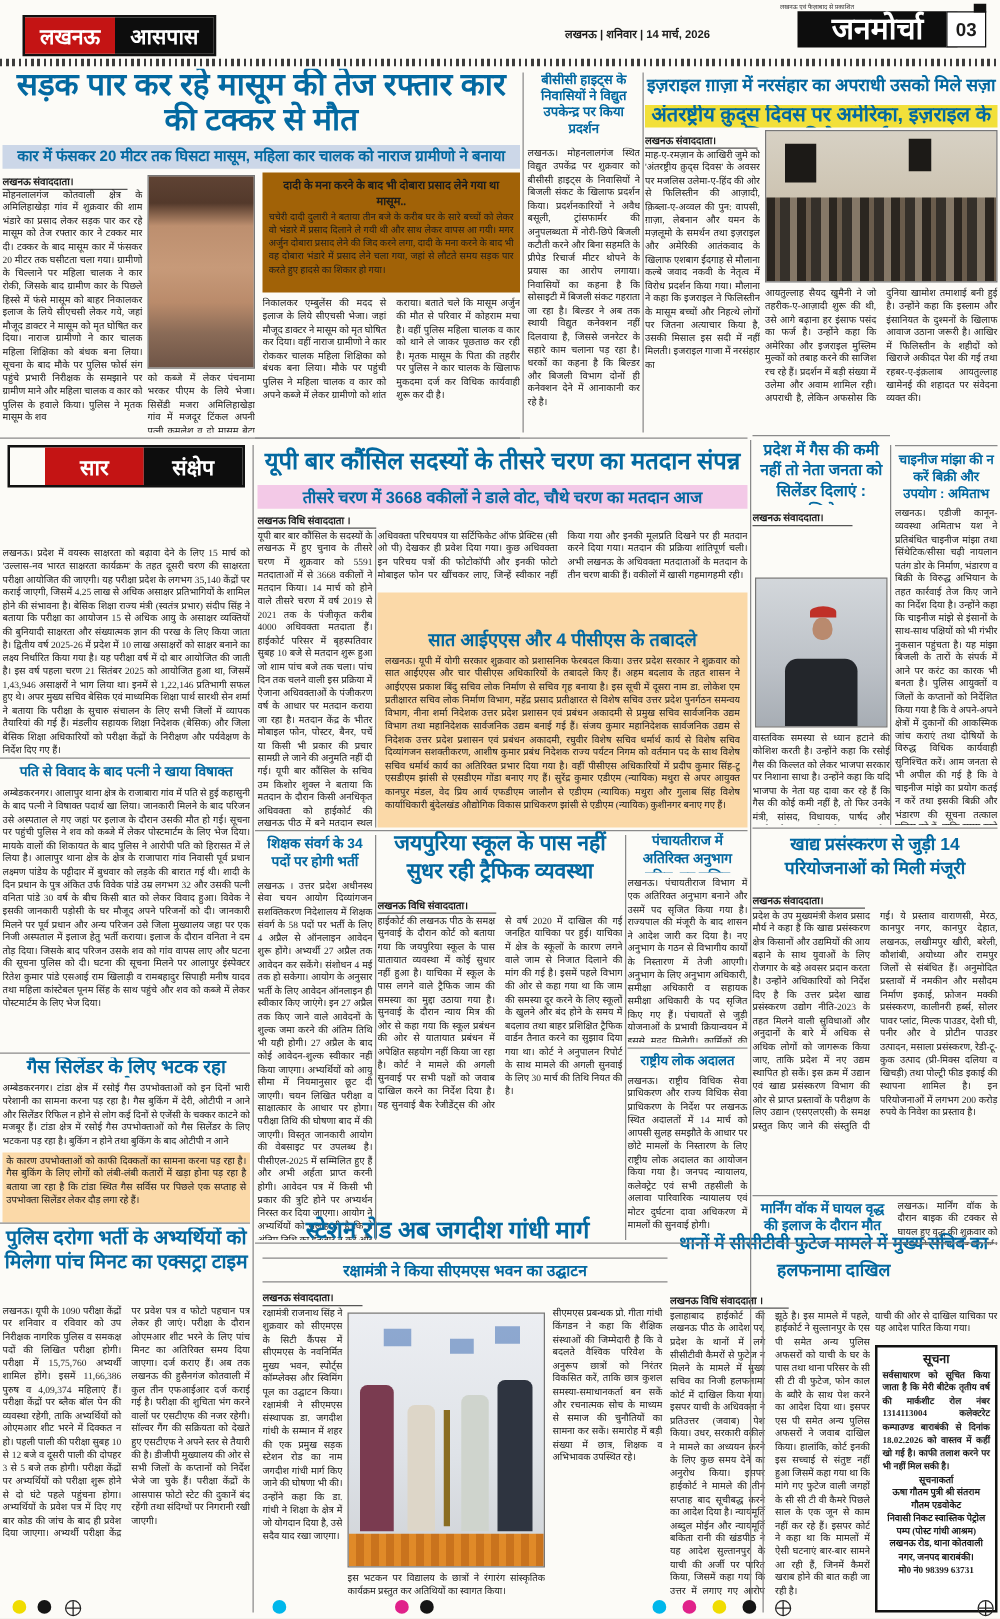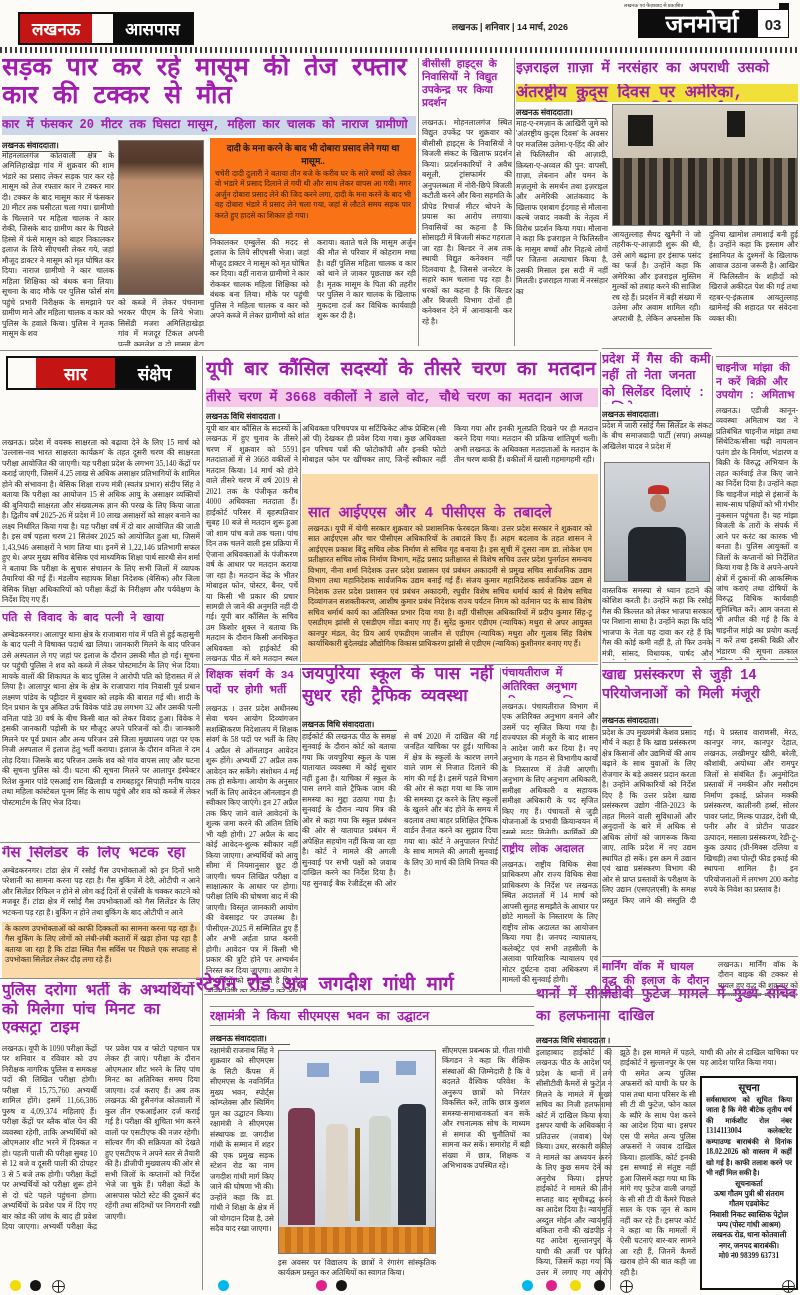--- a/index.html
+++ b/index.html
@@ -1,27 +1,27 @@
 <!DOCTYPE html>
 <html><head>
 <meta charset="utf-8">
 <style>
   html,body{margin:0;padding:0;background:#e9e7e2;}
   #page{position:relative;width:800px;height:1295px;background:#fcfbf7;margin:0 auto;overflow:hidden;
         font-family:"Liberation Serif","DejaVu Sans",serif;color:#1c1c1c;}
   .abs{position:absolute;box-sizing:border-box;}
   .body{font-size:7.6px;line-height:1.38;text-align:justify;overflow:hidden;color:#1d1d1d;}
   .body.cols2{column-count:2;column-gap:8px;}
-  .hl{font-weight:bold;text-align:left;color:#a21caf;overflow:hidden;font-family:Liberation Mono, monospace;}
+  .hl{font-weight:bold;text-align:center;color:#0369a1;overflow:hidden;font-family:Liberation Sans, sans-serif;}
   .byline{font-size:8px;font-weight:bold;border-bottom:1px solid #555;padding-bottom:1px;overflow:hidden;white-space:nowrap;}
   .vrule{position:absolute;width:1px;background:#8a8a8a;}
   .hrule{position:absolute;height:1px;background:#8a8a8a;}
   .dotted-rule{position:absolute;height:6px;background:repeating-linear-gradient(90deg,#3c3c3c 0 2px,transparent 2px 5px);}
   
-  .secbox{display:flex;border:2px solid #111;gap:21px;}
+  .secbox{display:flex;border:2px solid #111;}
   .secbox span{padding:3px 12px;font-weight:bold;font-size:17px;color:#fff;font-family:"Liberation Sans",sans-serif;}
   .mast{background:#0d0d0d;color:#fff;font-weight:bold;font-size:24px;text-align:center;line-height:1.05;
         font-family:"Liberation Sans",sans-serif;padding:2px 10px;}
   .pagenum{border:1.5px solid #111;font-weight:bold;font-size:15px;text-align:center;
            font-family:"Liberation Sans",sans-serif;background:#fff;}
   .pagenum i{position:absolute;right:-1px;top:-7px;width:10px;height:7px;background:#111;}
   
   .ph{border:1px solid #777;overflow:hidden;}
   .photo-child{background:linear-gradient(180deg,#5f4334 0%,#53392b 14%,#bd8f6f 26%,#c79a79 48%,#ba8b6b 66%,#8a6b57 82%,#6f5547 100%);}
   .photo-protest{background:linear-gradient(180deg,#d7d1c4 0%,#cdc4b2 44%,#b4a78f 46%,#cdc4b2 47%);}
@@ -32,21 +32,21 @@
   .photo-akhilesh .torso{position:absolute;left:22%;right:22%;bottom:0;height:46%;background:#23262b;border-radius:10px 10px 0 0;}
   .photo-akhilesh .face{position:absolute;left:43%;top:26%;width:16px;height:18px;background:#b98a6e;border-radius:50% 50% 45% 45%;}
   .photo-akhilesh .cap{position:absolute;left:41%;top:19%;width:21px;height:9px;background:#c03028;border-radius:50% 50% 0 0;}
   .photo-cms{background:linear-gradient(180deg,#eceef2 0%,#dfe3e8 55%,#cfd2d6 100%);}
   .photo-cms .logo{position:absolute;background:#3f6fb5;opacity:.55;}
   .photo-cms .p{position:absolute;bottom:14%;border-radius:6px 6px 0 0;}
   .photo-cms .lamp{position:absolute;left:49%;bottom:16%;width:5px;height:46%;background:#8a6d22;}
   .photo-cms .flowers{position:absolute;left:0;right:0;bottom:0;height:13%;
       background:repeating-linear-gradient(90deg,#e08a28 0 6px,#c9731d 6px 12px);}
   
-  .pinkbox{background:#f97316;padding:3px 5px;}
+  .pinkbox{background:#a16207;padding:3px 5px;}
   .orangebox{background:#fbd9a8;padding:2px 6px;}
   .bluebar{background:#ccd7e8;}
   .yellowbar{background:#f2e03a;}
   .pinkbar{background:#f3c9e7;}
   .saar{display:flex;border:2px solid #111;height:34px;padding-left:28px;}
   .saar div{flex:1;display:flex;align-items:center;justify-content:center;color:#fff;font-weight:bold;font-size:17px;
             font-family:"Liberation Sans",sans-serif;}
   .notice{border:2px solid #111;padding:3px 4px;background:#fff;}
   .notice .nb{font-size:7.2px;line-height:1.45;text-align:justify;font-weight:bold;}
   .notice .nc{font-size:7.4px;font-weight:bold;text-align:center;line-height:1.4;}
@@ -123,21 +123,20 @@
   <div class="abs hl" style="left:302px;top:664px;width:196px;height:50px;font-size:17px;line-height:1.3;">जयपुरिया स्कूल के पास नहीं सुधर रही ट्रैफिक व्यवस्था</div>
   <div class="abs byline" style="left:302px;top:718px;width:95px;">लखनऊ विधि संवाददाता।</div>
   <div class="abs body cols2" style="left:302px;top:732px;width:196px;height:260px;">हाईकोर्ट की लखनऊ पीठ के समक्ष सुनवाई के दौरान कोर्ट को बताया गया कि जयपुरिया स्कूल के पास यातायात व्यवस्था में कोई सुधार नहीं हुआ है। याचिका में स्कूल के पास लगने वाले ट्रैफिक जाम की समस्या का मुद्दा उठाया गया है। सुनवाई के दौरान न्याय मित्र की ओर से कहा गया कि स्कूल प्रबंधन की ओर से यातायात प्रबंधन में अपेक्षित सहयोग नहीं किया जा रहा है। कोर्ट ने मामले की अगली सुनवाई पर सभी पक्षों को जवाब दाखिल करने का निर्देश दिया है। यह सुनवाई बैक रेजीडेंट्स की ओर से वर्ष 2020 में दाखिल की गई जनहित याचिका पर हुई। याचिका में क्षेत्र के स्कूलों के कारण लगने वाले जाम से निजात दिलाने की मांग की गई है। इसमें पहले विभाग की ओर से कहा गया था कि जाम की समस्या दूर करने के लिए स्कूलों के खुलने और बंद होने के समय में बदलाव तथा बाहर प्रशिक्षित ट्रैफिक वार्डन तैनात करने का सुझाव दिया गया था। कोर्ट ने अनुपालन रिपोर्ट के साथ मामले की अगली सुनवाई के लिए 30 मार्च की तिथि नियत की है।</div>
   <div class="abs hl" style="left:502px;top:666px;width:96px;height:32px;font-size:11px;line-height:1.3;">पंचायतीराज में अतिरिक्त अनुभाग गठित, पद सृजित</div>
   <div class="abs body" style="left:502px;top:702px;width:96px;height:132px;">लखनऊ। पंचायतीराज विभाग में एक अतिरिक्त अनुभाग बनाने और उसमें पद सृजित किया गया है। राज्यपाल की मंजूरी के बाद शासन ने आदेश जारी कर दिया है। नए अनुभाग के गठन से विभागीय कार्यों के निस्तारण में तेजी आएगी। अनुभाग के लिए अनुभाग अधिकारी, समीक्षा अधिकारी व सहायक समीक्षा अधिकारी के पद सृजित किए गए हैं। पंचायतों से जुड़ी योजनाओं के प्रभावी क्रियान्वयन में इससे मदद मिलेगी। कार्मिकों की तैनाती शीघ्र वेब पोर्टल से कर्मचारी लिए जाएंगे।</div>
   <div class="abs hl" style="left:502px;top:842px;width:96px;height:15px;font-size:10.5px;line-height:15px;">राष्ट्रीय लोक अदालत आज</div>
   <div class="abs body" style="left:502px;top:860px;width:96px;height:132px;">लखनऊ। राष्ट्रीय विधिक सेवा प्राधिकरण और राज्य विधिक सेवा प्राधिकरण के निर्देश पर लखनऊ स्थित अदालतों में 14 मार्च को आपसी सुलह समझौते के आधार पर छोटे मामलों के निस्तारण के लिए राष्ट्रीय लोक अदालत का आयोजन किया गया है। जनपद न्यायालय, कलेक्ट्रेट एवं सभी तहसीली के अलावा पारिवारिक न्यायालय एवं मोटर दुर्घटना दावा अधिकरण में मामलों की सुनवाई होगी।</div>
 
   <div class="abs hl" style="left:602px;top:352px;width:110px;height:52px;font-size:12.5px;line-height:1.3;">प्रदेश में गैस की कमी नहीं तो नेता जनता को सिलेंडर दिलाएं : अखिलेश</div>
   <div class="abs byline" style="left:602px;top:408px;width:80px;">लखनऊ संवाददाता।</div>
-  <div class="abs body" style="left:602px;top:421px;width:110px;height:38px;">प्रदेश में जारी रसोई गैस सिलेंडर के संकट के बीच समाजवादी पार्टी (सपा) अध्यक्ष अखिलेश यादव ने प्रदेश में</div>
   <div class="abs ph photo-akhilesh" style="left:604px;top:462px;width:106px;height:120px;">
     <i class="cap"></i>
     <i class="face"></i>
     <i class="torso"></i>
   </div>
   <div class="abs body" style="left:602px;top:586px;width:110px;height:74px;">वास्तविक समस्या से ध्यान हटाने की कोशिश करती है। उन्होंने कहा कि रसोई गैस की किल्लत को लेकर भाजपा सरकार पर निशाना साधा है। उन्होंने कहा कि यदि भाजपा के नेता यह दावा कर रहे हैं कि गैस की कोई कमी नहीं है, तो फिर उनके मंत्री, सांसद, विधायक, पार्षद और कार्यकर्ता जनता के बीच जाकर गैस एजेंसियों से लोगों को सिलेंडर क्यों नहीं दिलवा रहे हैं। श्री यादव ने कहा कि बड़ी-बड़ी घोषणाएं करने वाले भाजपा नेता इस संकट के समय भूमिगत क्यों हो गए हैं। उन्होंने कहा कि भाजपा नेताओं को अपने ठिकानों से बाहर निकलकर जनता के बीच जाना चाहिए और लो गों को गैस उपलब्ध कराने में मदद करनी चाहिए। उन्होंने सवाल उठाते हुए कहा कि क्या अब जनता भाजपा नेताओं के घरों, कार्यालयों व प्रतिष्ठानों का घेराव करे। उन्होंने आरोप लगाया कि जब भी किसी चीज की किल्लत बढ़ती है, भाजपा उसे नकारने लगती है और</div>
   <div class="abs hl" style="left:716px;top:362px;width:82px;height:40px;font-size:10.5px;line-height:1.3;">चाइनीज मांझा की न करें बिक्री और उपयोग : अमिताभ यश</div>
   <div class="abs body" style="left:716px;top:406px;width:82px;height:254px;">लखनऊ। एडीजी कानून-व्यवस्था अमिताभ यश ने प्रतिबंधित चाइनीज मांझा तथा सिंथेटिक/सीसा चढ़ी नायलान पतंग डोर के निर्माण, भंडारण व बिक्री के विरुद्ध अभियान के तहत कार्रवाई तेज किए जाने का निर्देश दिया है। उन्होंने कहा कि चाइनीज मांझे से इंसानों के साथ-साथ पक्षियों को भी गंभीर नुकसान पहुंचता है। यह मांझा बिजली के तारों के संपर्क में आने पर करंट का कारक भी बनता है। पुलिस आयुक्तों व जिलों के कप्तानों को निर्देशित किया गया है कि वे अपने-अपने क्षेत्रों में दुकानों की आकस्मिक जांच कराएं तथा दोषियों के विरुद्ध विधिक कार्यवाही सुनिश्चित करें। आम जनता से भी अपील की गई है कि वे चाइनीज मांझे का प्रयोग कतई न करें तथा इसकी बिक्री और भंडारण की सूचना तत्काल पुलिस को दें, ताकि समय रहते प्रभावी कार्रवाई की जा सके।</div>
 
   <div class="abs hl" style="left:602px;top:666px;width:196px;height:44px;font-size:14px;line-height:1.35;">खाद्य प्रसंस्करण से जुड़ी 14 परियोजनाओं को मिली मंजूरी</div>
@@ -154,21 +153,21 @@
     <i class="logo" style="left:18%;top:6%;width:14%;height:7%;"></i>
     <i class="logo" style="left:52%;top:10%;width:12%;height:6%;"></i>
     <i class="logo" style="left:75%;top:5%;width:13%;height:7%;"></i>
     <i class="p" style="left:6%;width:17%;height:58%;background:#7a3b50;"></i>
     <i class="p" style="left:30%;width:14%;height:50%;background:#ddd6c8;"></i>
     <i class="p" style="left:58%;width:14%;height:54%;background:#cfd4cd;"></i>
     <i class="p" style="left:76%;width:18%;height:60%;background:#2e3440;"></i>
     <i class="lamp"></i>
     <i class="flowers"></i>
   </div>
-  <div class="abs body" style="left:278px;top:1258px;width:158px;height:30px;">इस अवसर पर विद्यालय के छात्रों ने रंगारंग सांस्कृतिक कार्यक्रम प्रस्तुत कर अतिथियों का स्वागत किया।</div>
+  <div class="abs body" style="left:278px;top:1258px;width:158px;height:30px;">इस भटकन पर विद्यालय के छात्रों ने रंगारंग सांस्कृतिक कार्यक्रम प्रस्तुत कर अतिथियों का स्वागत किया।</div>
   <div class="abs body" style="left:442px;top:1046px;width:88px;height:244px;">सीएमएस प्रबन्धक प्रो. गीता गांधी किंगडन ने कहा कि शैक्षिक संस्थाओं की जिम्मेदारी है कि वे बदलते वैश्विक परिवेश के अनुरूप छात्रों को निरंतर विकसित करें, ताकि छात्र कुशल समस्या-समाधानकर्ता बन सकें और रचनात्मक सोच के माध्यम से समाज की चुनौतियों का सामना कर सकें। समारोह में बड़ी संख्या में छात्र, शिक्षक व अभिभावक उपस्थित रहे।</div>
 
   <div class="abs hl" style="left:536px;top:984px;width:262px;height:46px;font-size:14px;line-height:1.55;">थानों में सीसीटीवी फुटेज मामले में मुख्य सचिव का हलफनामा दाखिल</div>
   <div class="abs byline" style="left:536px;top:1034px;width:95px;">लखनऊ विधि संवाददाता ।</div>
   <div class="abs body cols2" style="left:536px;top:1048px;width:160px;height:242px;">इलाहाबाद हाईकोर्ट की लखनऊ पीठ के आदेश पर, प्रदेश के थानों में लगे सीसीटीवी कैमरों से फुटेज न मिलने के मामले में मुख्य सचिव का निजी हलफनामा कोर्ट में दाखिल किया गया। इसपर याची के अधिवक्ता ने प्रतिउत्तर (जवाब) पेश किया। उधर, सरकारी वकील ने मामले का अध्ययन करने के लिए कुछ समय देने का अनुरोध किया। इसपर हाईकोर्ट ने मामले की तीन सप्ताह बाद सूचीबद्ध करने का आदेश दिया है। न्यायमूर्ति अब्दुल मोईन और न्यायमूर्ति बकिता रानी की खंडपीठ ने यह आदेश सुल्तानपुर के याची की अर्जी पर पारित किया, जिसमें कहा गया कि उत्तर में लगाए गए आरोप झूठे है। इस मामले में पहले, हाईकोर्ट ने सुल्तानपुर के एस पी समेत अन्य पुलिस अफसरों को याची के घर के पास तथा थाना परिसर के सी सी टी वी फुटेज, फोन काल के ब्यौरे के साथ पेश करने का आदेश दिया था। इसपर एस पी समेत अन्य पुलिस अफसरों ने जवाब दाखिल किया। हालांकि, कोर्ट इनकी इस सच्चाई से संतुष्ट नहीं हुआ जिसमें कहा गया था कि मांगे गए फुटेज वाली जगहों के सी सी टी वी कैमरे पिछले साल के एक जून से काम नहीं कर रहे हैं। इसपर कोर्ट ने कहा था कि मामलों में ऐसी घटनाएं बार-बार सामने आ रही हैं, जिनमें कैमरों खराब होने की बात कही जा रही है।</div>
   <div class="abs body" style="left:700px;top:1048px;width:98px;height:24px;">याची की ओर से दाखिल याचिका पर यह आदेश पारित किया गया।</div>
   <div class="abs notice" style="left:700px;top:1076px;width:98px;height:214px;overflow:hidden;">
     <div class="nc" style="font-size:10px;">सूचना</div>
     <div class="nb">सर्वसाधारण को सूचित किया जाता है कि मेरी बीटेक तृतीय वर्ष की मार्कशीट रोल नंबर 1314113004 कलेक्टरेट कम्पाउण्ड बाराबंकी से दिनांक 18.02.2026 को वास्तव में कहीं खो गई है। काफी तलाश करने पर भी नहीं मिल सकी है।</div>
     <div class="nc">सूचनाकर्ता</div>

